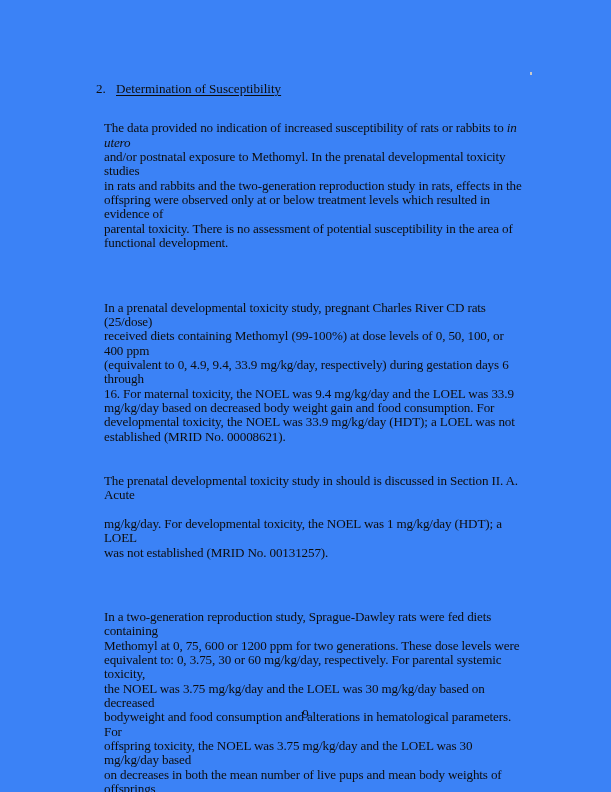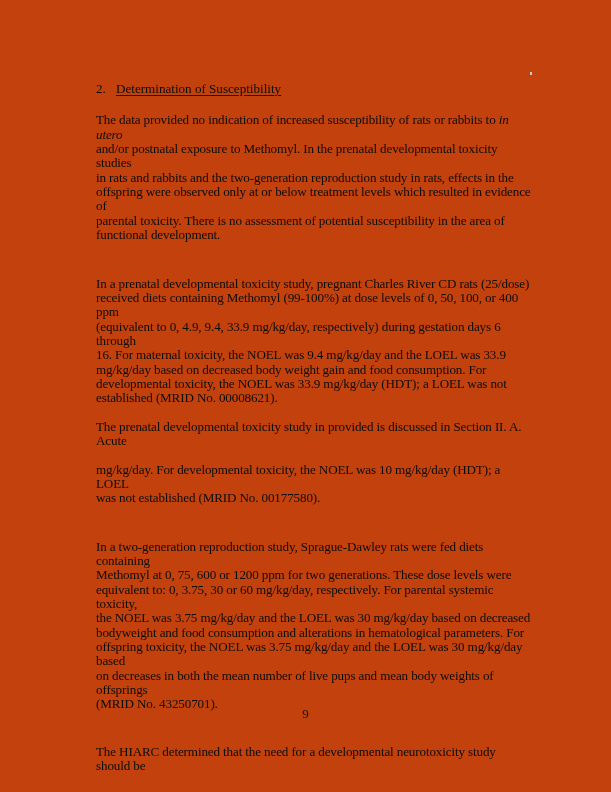--- a/index.html
+++ b/index.html
@@ -15,21 +15,21 @@
     color: #0d0d0d;
     overflow: hidden;
   }
 
   .page {
     position: absolute;
     left: 0;
     top: 0;
     width: 611px;
     height: 792px;
-    background: #c2410c;
+    background: #3b82f6;
   }
 
   .content {
     position: absolute;
     left: 96px;
     top: 82px;
     width: 436px;
   }
 
   .heading {
@@ -48,21 +48,21 @@
     width: 24px;
   }
   .heading .ul {
     text-decoration: underline;
     text-underline-offset: 2px;
   }
 
   p.body-text {
     font-size: 13.1px;
     line-height: 14.35px;
-    margin: 0;
+    margin: 8px;
     text-align: left;
     letter-spacing: -0.01em;
   }
 
   .gap-sm { height: 14px; }
   .gap-md { height: 16px; }
   .gap-lg { height: 17px; }
 
   em.it { font-style: italic; }
 
@@ -105,21 +105,21 @@
 
     <div class="gap-lg"></div>
 
 
     <div class="gap-lg"></div>
 
     <p class="body-text"><span>In a prenatal developmental toxicity study, pregnant Charles River CD rats (25/dose)</span><br><span>received diets containing Methomyl (99-100%) at dose levels of 0, 50, 100, or 400 ppm</span><br><span>(equivalent to 0, 4.9, 9.4, 33.9 mg/kg/day, respectively) during gestation days 6 through</span><br><span>16.  For maternal toxicity, the NOEL was 9.4 mg/kg/day and the LOEL was 33.9</span><br><span>mg/kg/day based on decreased body weight gain and food consumption.  For</span><br><span>developmental toxicity, the NOEL was 33.9 mg/kg/day (HDT); a LOEL was not</span><br><span>established (MRID No. 00008621).</span></p>
 
     <div class="gap-sm"></div>
 
-    <p class="body-text"><span>The prenatal developmental toxicity study in provided is discussed in Section II. A. Acute</span><br><br><span>mg/kg/day.  For developmental toxicity, the NOEL was 10 mg/kg/day (HDT); a LOEL</span><br><span>was not established (MRID No. 00177580).</span></p>
+    <p class="body-text"><span>The prenatal developmental toxicity study in should is discussed in Section II. A. Acute</span><br><br><span>mg/kg/day.  For developmental toxicity, the NOEL was 1 mg/kg/day (HDT); a LOEL</span><br><span>was not established (MRID No. 00131257).</span></p>
 
     <div class="gap-lg"></div>
 
 
     <div class="gap-lg"></div>
 
     <p class="body-text"><span>In a two-generation reproduction study, Sprague-Dawley rats were fed diets containing</span><br><span>Methomyl at 0, 75, 600 or 1200 ppm for two generations.  These dose levels were</span><br><span>equivalent to: 0, 3.75, 30 or 60 mg/kg/day, respectively.  For parental systemic toxicity,</span><br><span>the NOEL was 3.75 mg/kg/day and the LOEL was 30 mg/kg/day based on decreased</span><br><span>bodyweight and food consumption and alterations in hematological parameters.  For</span><br><span>offspring toxicity, the NOEL was 3.75 mg/kg/day and the LOEL was 30 mg/kg/day based</span><br><span>on decreases in both the mean number of live pups and mean body weights of offsprings</span><br><span>(MRID No. 43250701).</span></p>
 
     <div class="gap-md"></div>
 

